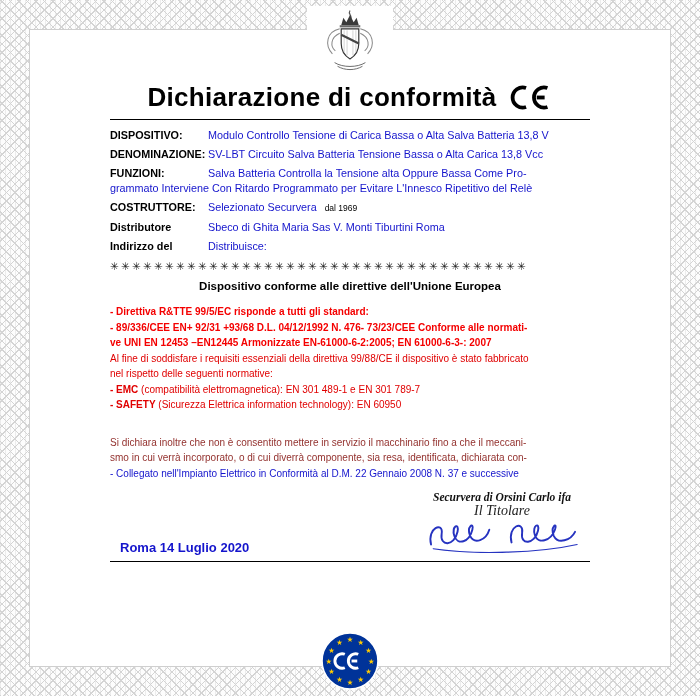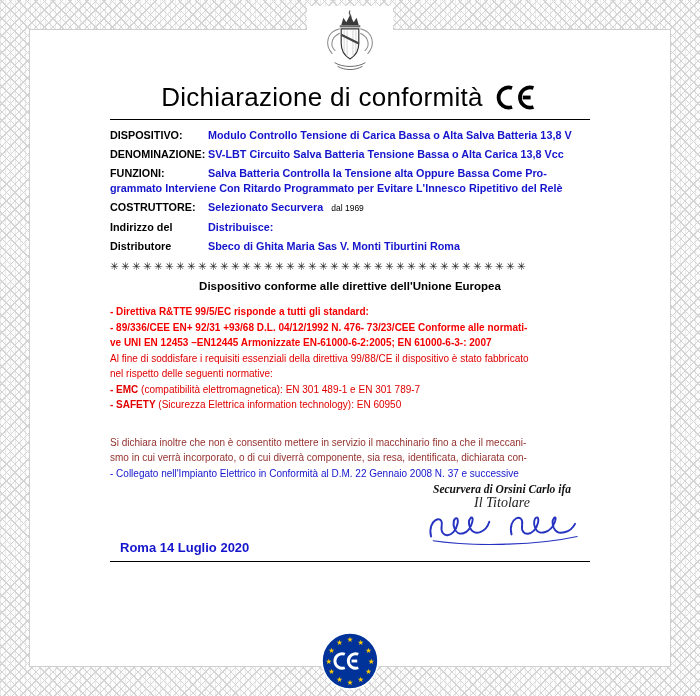--- a/index.html
+++ b/index.html
@@ -12,42 +12,42 @@
       repeating-linear-gradient(-45deg,#d4d4d4 0 1px,transparent 1px 6px),
       repeating-linear-gradient(90deg,#ececec 0 1px,transparent 1px 5px);
   }
   .inner{
     position:relative;background:#fff;height:636px;box-sizing:border-box;
     padding:0 80px;box-shadow:0 0 0 1px #cfcfcf;
   }
   .crest{position:absolute;top:-24px;left:50%;transform:translateX(-50%);
     background:#fff;padding:2px 10px;line-height:0;z-index:2;}
   .title-block{padding:52px 0 6px 0;border-bottom:1.5px solid #000;text-align:center;}
-  .title-block h1{margin:0;font-size:26px;font-weight:normal;letter-spacing:.3px;
+  .title-block h1{margin:0;font-size:26px;font-weight:bold;letter-spacing:.3px;
     display:inline-flex;align-items:center;gap:10px;}
   .ce-mark{display:inline-block;vertical-align:middle;}
   .fields{margin-top:8px;}
   .field{margin:4px 0;font-size:10.8px;line-height:15px;}
   .flabel{display:inline-block;width:98px;font-weight:bold;color:#000;}
-  .fvalue{font-weight:bold;color:var(--accent-blue,#1414cc);}
+  .fvalue{font-weight:normal;color:var(--accent-blue,#1414cc);}
   .fnote{font-size:8.5px;font-weight:normal;color:#000;margin-left:8px;}
   .divider{margin-top:6px;font-size:10.5px;letter-spacing:2.2px;white-space:nowrap;
     overflow:hidden;color:#141414;}
   .eu-heading{margin-top:8px;text-align:center;font-weight:bold;font-size:11.5px;}
   .block{font-size:10px;line-height:15.5px;}
   .block .bline{white-space:nowrap;}
   .directives{margin-top:12px;color:var(--bright-red,#f40000);font-weight:bold;}
   .standards{color:var(--crimson-red,#e00000);}
   .standards b{font-weight:bold;}
   .machinery{margin-top:22px;color:var(--dark-red,#93312e);}
   .blue-text{color:var(--accent-blue,#1414cc);}
   .footer{position:relative;height:80px;border-bottom:1.5px solid #000;}
   .date{position:absolute;left:10px;bottom:6px;font-size:13px;font-weight:bold;
     color:var(--accent-blue,#1414cc);}
-  .sig{position:absolute;right:0;top:2px;width:176px;text-align:center;}
+  .sig{position:absolute;right:0;top:10px;width:176px;text-align:center;}
   .sig-name{font-family:"Liberation Serif",serif;font-style:italic;font-weight:bold;
     font-size:11.5px;white-space:nowrap;color:#111;}
   .sig-role{font-family:"Liberation Serif",serif;font-style:italic;font-size:14px;color:#222;}
   .sig-svg{margin-top:-2px;}
   .eu-badge{position:absolute;left:50%;bottom:-24px;transform:translateX(-50%);
     line-height:0;z-index:2;}
 </style>
 </head>
 <body>
 
@@ -87,24 +87,24 @@
         <span class="flabel">DENOMINAZIONE:</span><span class="fvalue">SV-LBT Circuito Salva Batteria Tensione Bassa o Alta Carica 13,8 Vcc</span>
       </p>
       <p class="field">
         <span class="flabel">FUNZIONI:</span><span class="fvalue">Salva Batteria Controlla la Tensione alta Oppure Bassa Come Pro-</span><br>
         <span class="fvalue">grammato Interviene Con Ritardo Programmato per Evitare L'Innesco Ripetitivo del Relè</span>
       </p>
       <p class="field">
         <span class="flabel">COSTRUTTORE:</span><span class="fvalue">Selezionato Securvera</span><span class="fnote">dal 1969</span>
       </p>
       <p class="field">
-        <span class="flabel">Indirizzo del</span><span class="fvalue">Distribuisce:</span>
+        <span class="flabel">Distributore</span><span class="fvalue">Sbeco di Ghita Maria Sas V. Monti Tiburtini Roma</span>
       </p>
       <p class="field">
-        <span class="flabel">Distributore</span><span class="fvalue">Sbeco di Ghita Maria Sas V. Monti Tiburtini Roma</span>
+        <span class="flabel">Indirizzo del</span><span class="fvalue">Distribuisce:</span>
       </p>
     </div>
 
     <div class="divider">✳✳✳✳✳✳✳✳✳✳✳✳✳✳✳✳✳✳✳✳✳✳✳✳✳✳✳✳✳✳✳✳✳✳✳✳✳✳</div>
 
     <div class="eu-heading">Dispositivo conforme alle direttive dell'Unione Europea</div>
 
     <div class="block directives">
       <div class="bline">- Direttiva R&amp;TTE 99/5/EC risponde a tutti gli standard:</div>
       <div class="bline">- 89/336/CEE EN+ 92/31 +93/68 D.L. 04/12/1992 N. 476- 73/23/CEE Conforme alle normati-</div>

